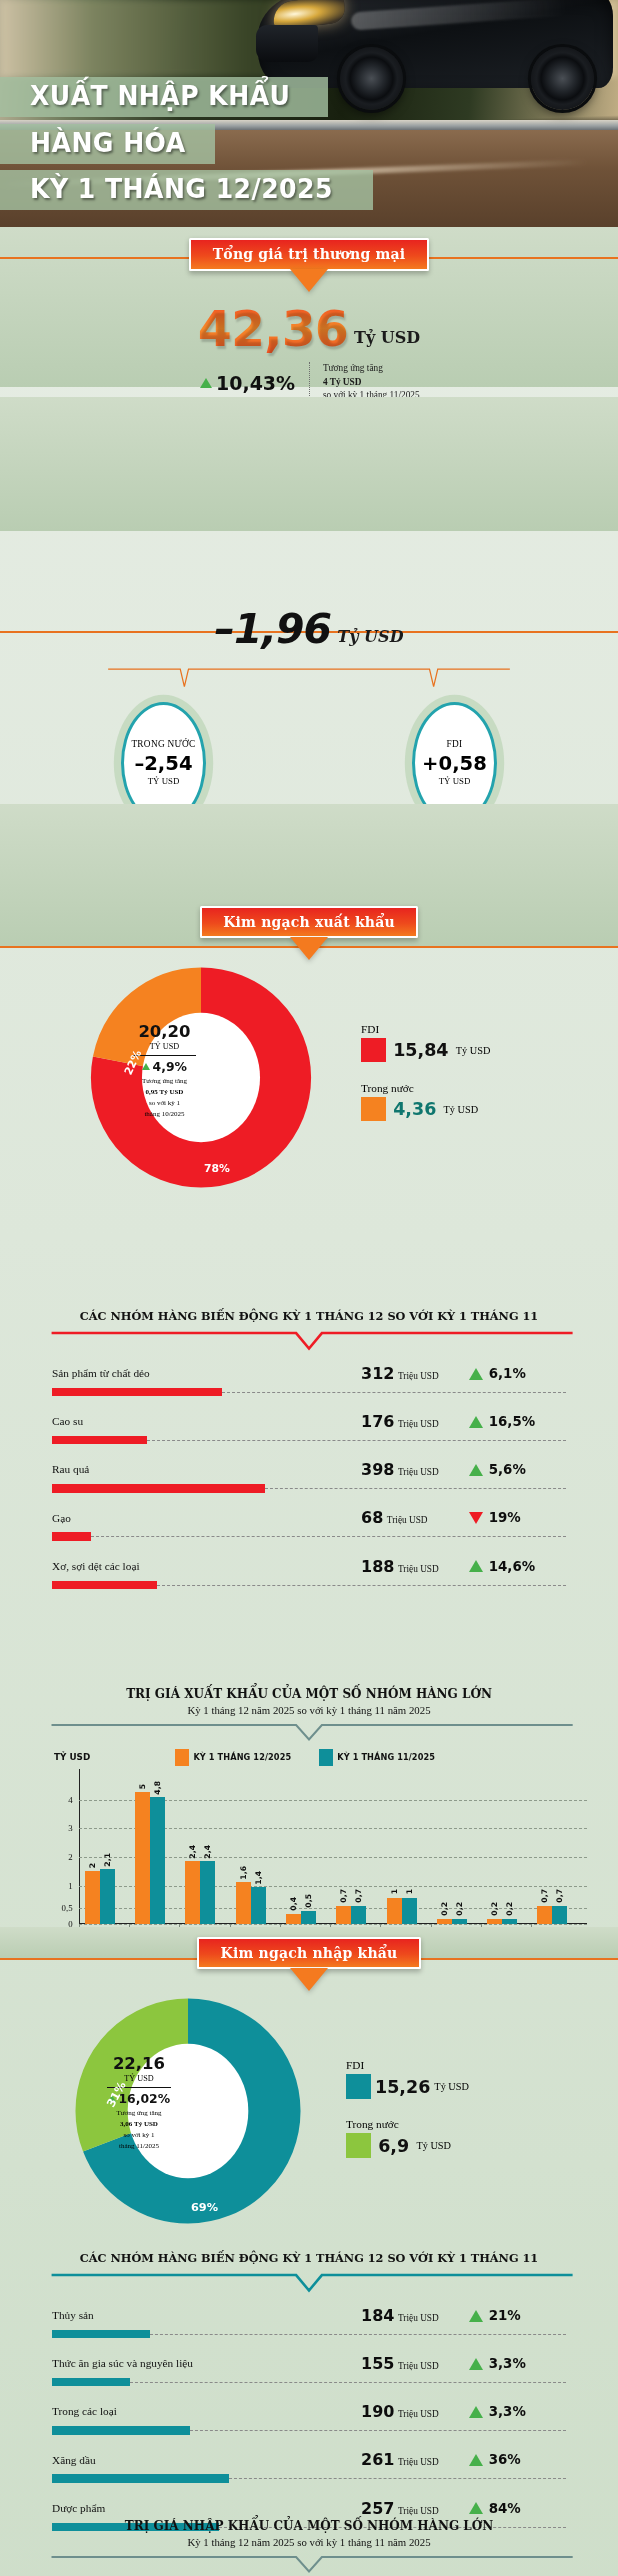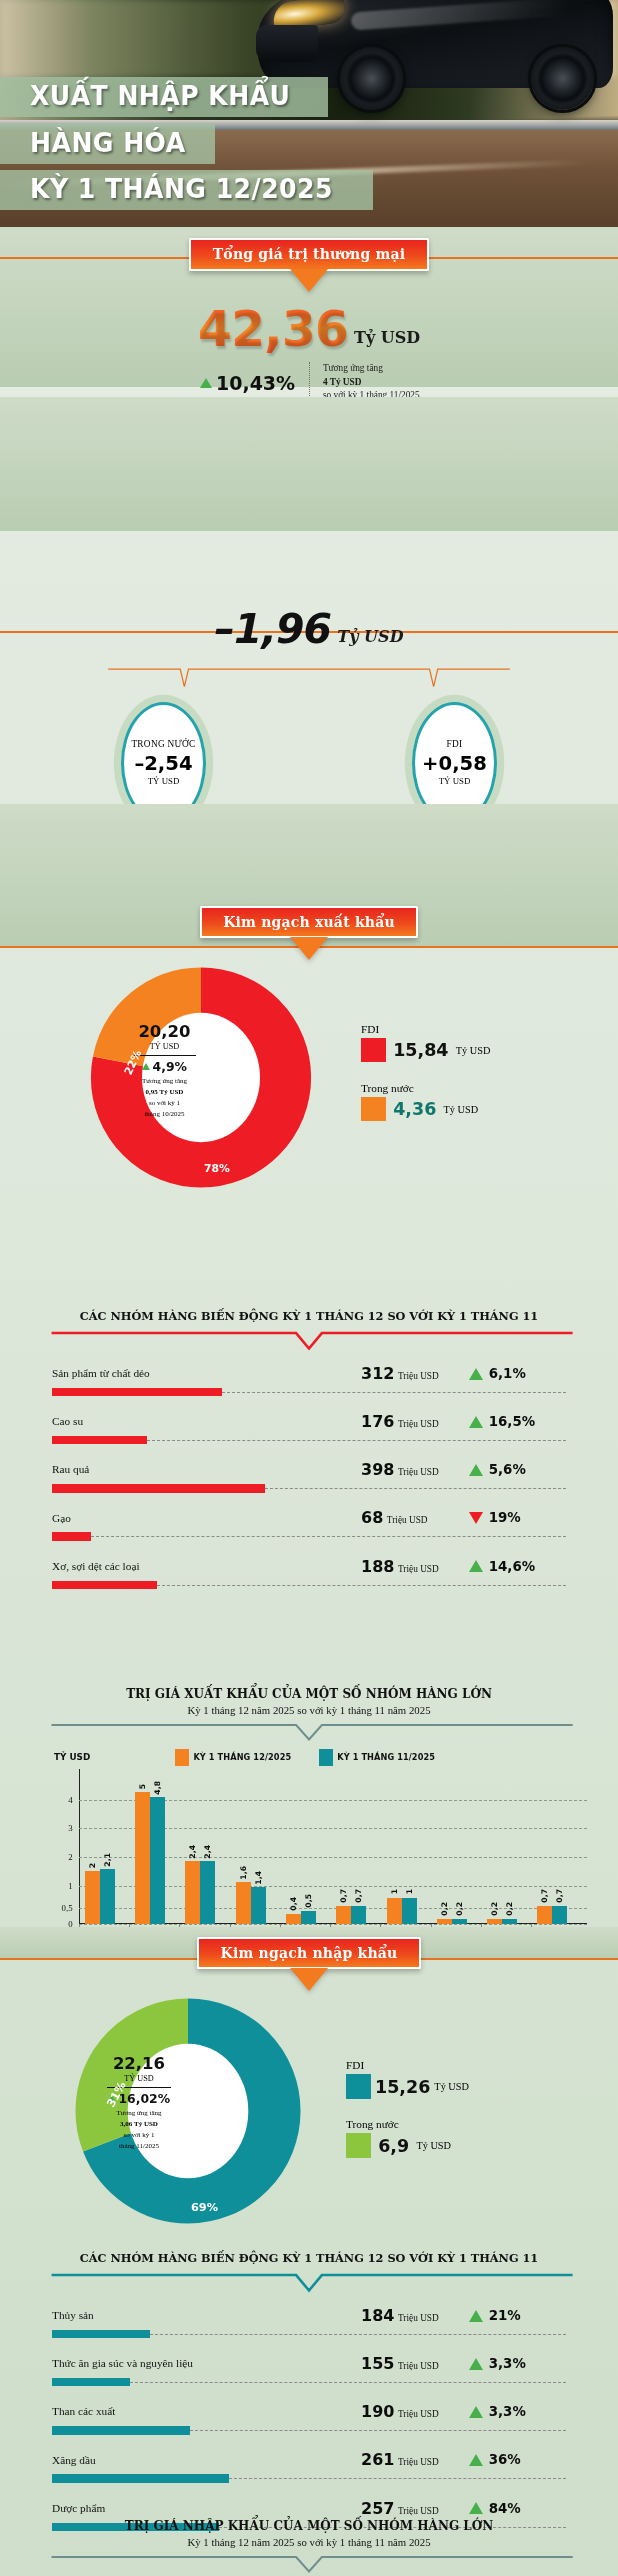--- a/index.html
+++ b/index.html
@@ -500,21 +500,21 @@
             <span class="cunit">Triệu USD</span>
           </div>
           <div style="position:absolute;left:417px;top:1px;display:flex;align-items:center;gap:5.7px;">
             <span class="upArrow" style="border-left-width:7.2px;border-right-width:7.2px;border-bottom-width:12.4px;"></span>
             <span class="cpct">3,3%</span>
           </div>
         </div>
       </div>
       <div class="crow" style="height: 45px;">
         <div style="position:relative;height:45px;">
-          <div class="cname" style="position:absolute;left:0;top:2.1px;">Than các xuất</div>
+          <div class="cname" style="position:absolute;left:0;top:2.1px;">Trong các loại</div>
           <div class="cbar" style="position:absolute;left:0;top:23px;width:138px;background:#0e8f9a;"></div>
           <div style="position:absolute;left:138px;right:0;top:27px;border-top:1px dashed #8a8a8a;"></div>
           <div style="position:absolute;left:309px;top:-1px;display:flex;align-items:baseline;gap:3.6px;">
             <span class="cval">190</span>
             <span class="cunit">Triệu USD</span>
           </div>
           <div style="position:absolute;left:417px;top:1px;display:flex;align-items:center;gap:5.7px;">
             <span class="upArrow" style="border-left-width:7.2px;border-right-width:7.2px;border-bottom-width:12.4px;"></span>
             <span class="cpct">3,3%</span>
           </div>

